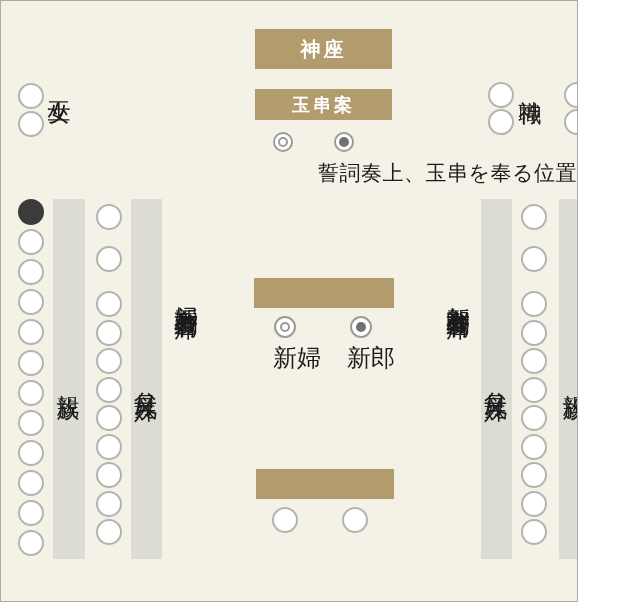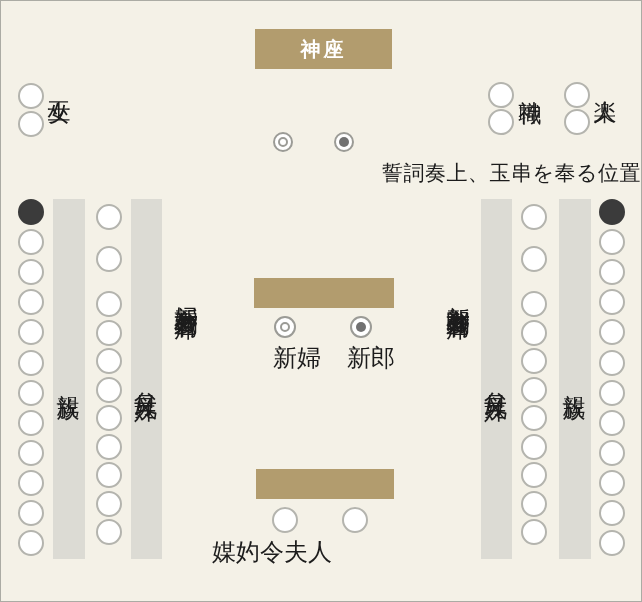--- a/index.html
+++ b/index.html
@@ -1,18 +1,18 @@
 <!DOCTYPE html>
 <html><head>
 <meta charset="utf-8">
 <style>
   html,body{margin:0;padding:0;}
   .page{
     position:relative;
-    width:642px;height:602px;
+    width:578px;height:602px;
     background:#f4f1e7;
     border:1px solid #ababa4;
     box-sizing:border-box;
     font-family:"DejaVu Sans","Liberation Sans",sans-serif;
     color:#1c1c1c;
     overflow:hidden;
   }
   .table{
     position:absolute;
     background:#b29c6e;
@@ -66,20 +66,23 @@
   }
 </style>
 </head>
 <body>
 
 <div class="page">
 
   <div class="table" style="left:254px;top:28px;width:137px;height:40px;">
     <span class="table-label" style="font-size:20px;">神座</span>
   </div>
+  <div class="table" style="left:254px;top:88px;width:137px;height:31px;">
+    <span class="table-label" style="font-size:18px;">玉串案</span>
+  </div>
 
   <div class="marker small" style="left:272px;top:131px;">
     <div class="marker-inner ring"></div>
   </div>
   <div class="marker small" style="left:333px;top:131px;">
     <div class="marker-inner filled"></div>
   </div>
   <div class="caption" style="top:158px;text-align:right;">誓詞奏上、玉串を奉る位置</div>
 
   <div class="vlabel" style="left:59px;top:82px;">巫女</div>
@@ -106,21 +109,20 @@
   <div class="marker big" style="left:273px;top:315px;">
     <div class="marker-inner ring"></div>
   </div>
   <div class="marker big" style="left:349px;top:315px;">
     <div class="marker-inner filled"></div>
   </div>
   <div class="hlabel" style="left:296px;top:341px;">新婦</div>
   <div class="hlabel" style="left:362px;top:341px;margin-left:8px;">新郎</div>
 
   <div class="table" style="left:255px;top:468px;width:138px;height:30px;"></div>
-  <div class="hlabel" style="left:271px;top:535px;">媒妁令夫人</div>
 
   <div id="seats">
       <div class="seat black" style="left: 17px; top: 198px;"></div>
       <div class="seat" style="left: 17px; top: 228.1px;"></div>
       <div class="seat" style="left: 17px; top: 258.2px;"></div>
       <div class="seat" style="left: 17px; top: 288.3px;"></div>
       <div class="seat" style="left: 17px; top: 318.4px;"></div>
       <div class="seat" style="left: 17px; top: 348.5px;"></div>
       <div class="seat" style="left: 17px; top: 378.6px;"></div>
       <div class="seat" style="left: 17px; top: 408.7px;"></div>

